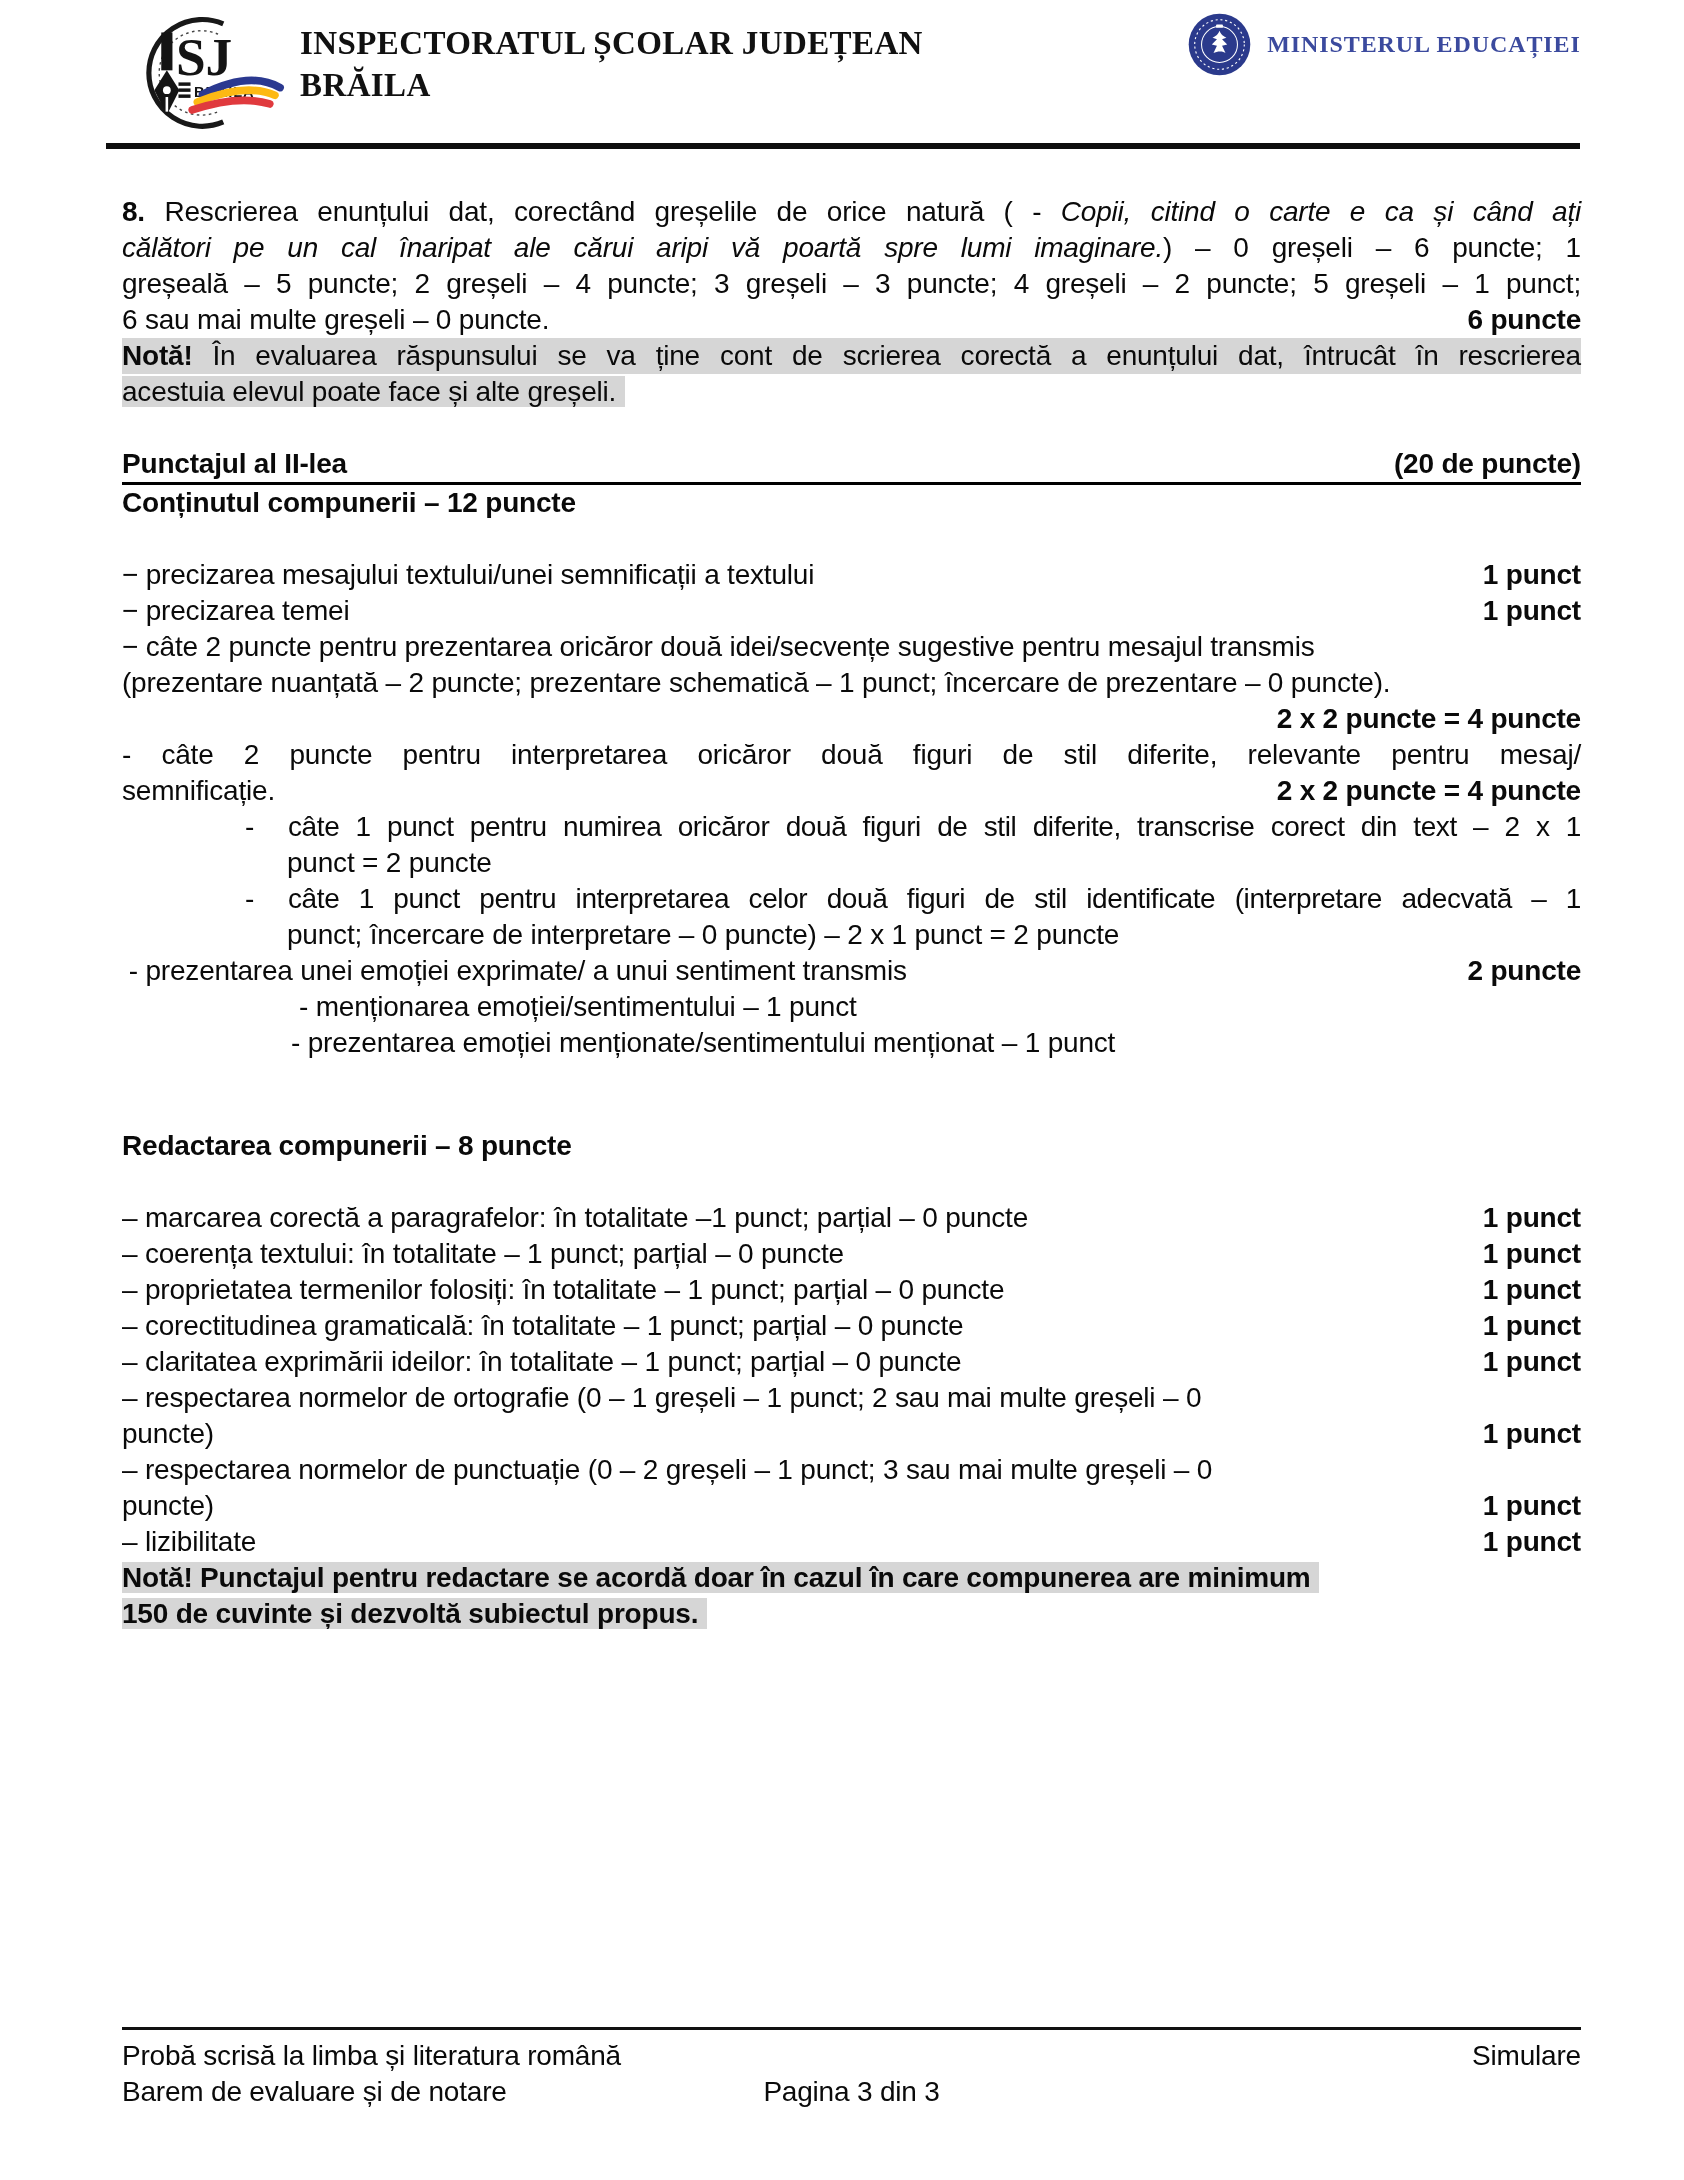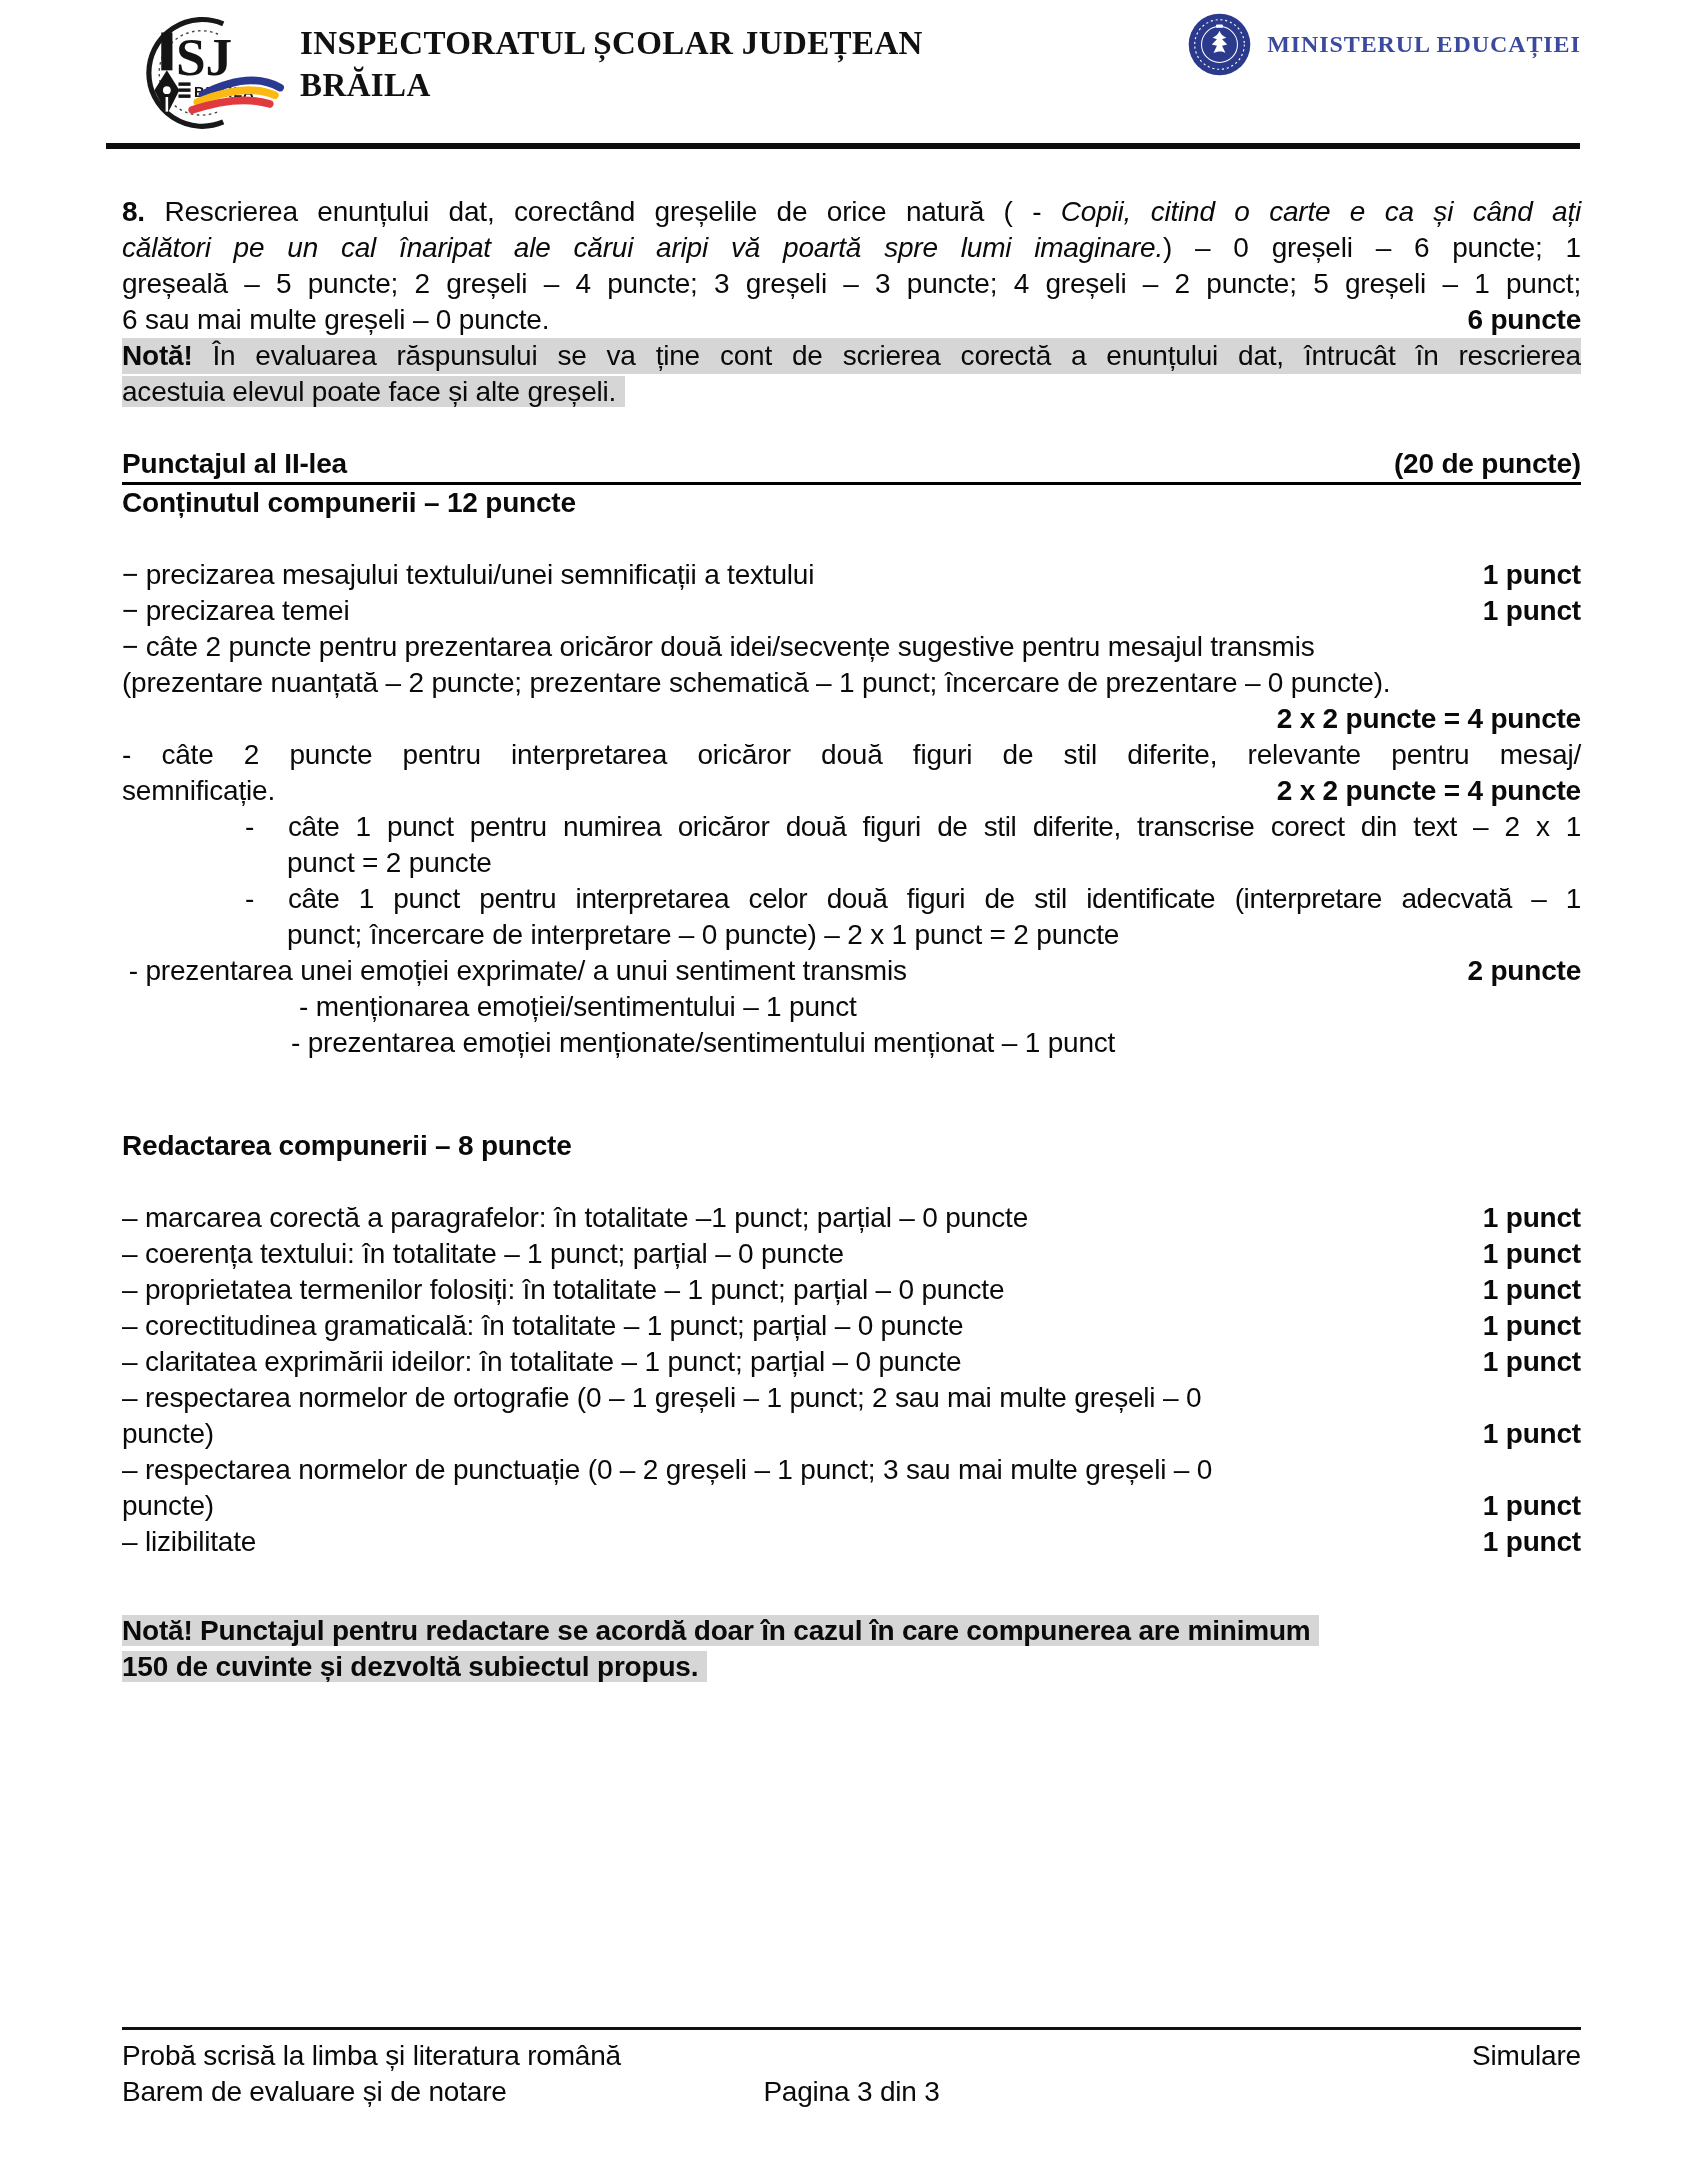--- a/index.html
+++ b/index.html
@@ -44,21 +44,21 @@
   }
   .heading{font-weight:bold;line-height:36px;}
   .gap1{margin-top:36px;}
   .sub1{padding-left:123px;letter-spacing:-0.4px;}
   .dashcell{display:inline-block;width:43px;}
   .sub1c{padding-left:165px;}
   .emo{padding-left:6.8px;}
   .sub2{padding-left:177px;}
   .sub2b{padding-left:169px;}
   .redact-head{margin-top:67px;margin-bottom:36px;}
-  .note2{margin-top:53px;}
+  .note2{}
 
   
   .rule-bottom{position:absolute;left:122px;top:2027px;width:1459px;height:3.4px;background:#111;}
   .footer{position:absolute;left:122px;top:2038px;width:1459px;line-height:36px;}
   .footer-row1{display:flex;justify-content:space-between;}
   .footer-row2{position:relative;}
   .footer-center{position:absolute;left:0;right:0;text-align:center;}
 </style>
 </head>
 <body>

